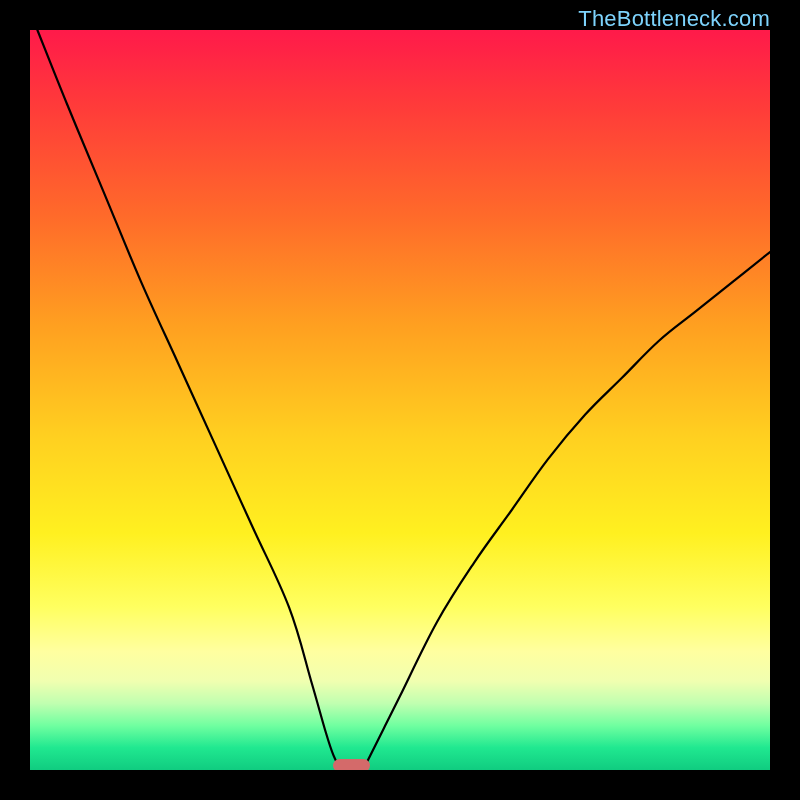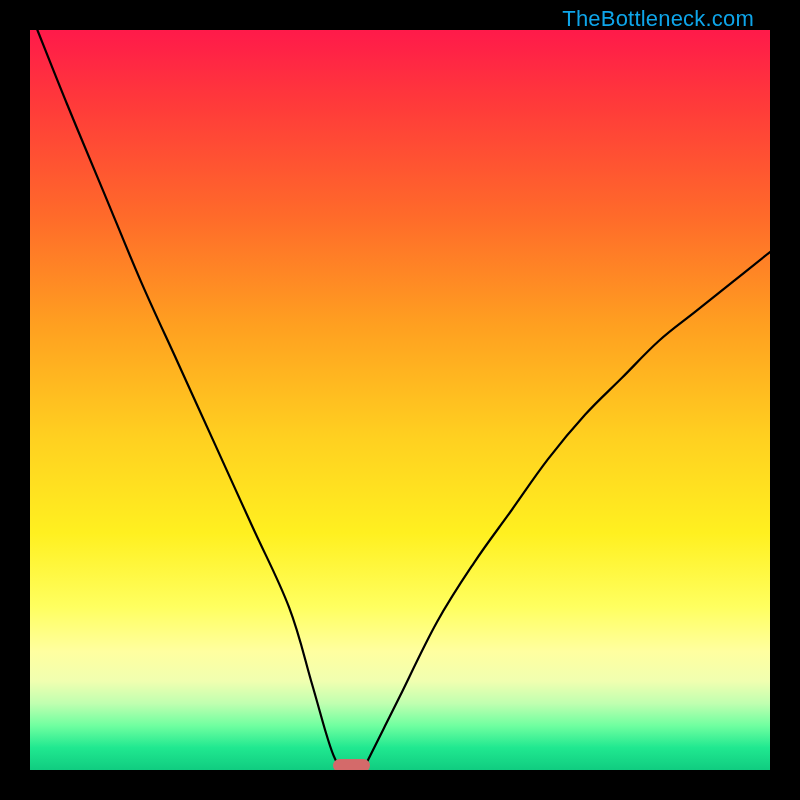--- a/index.html
+++ b/index.html
@@ -49,22 +49,22 @@
   }
   .curve-svg {
     position: absolute;
     left: 0; top: 0;
     width: 740px;
     height: 740px;
   }
   .watermark {
     position: absolute;
     top: 6px;
-    right: 46px;
-    color: #0ea5e9;
+    right: 30px;
+    color: #7dd3fc;
     font-size: 22px;
     font-weight: 500;
     letter-spacing: 0.2px;
     user-select: none;
   }
   .marker {
     position: absolute;
     background: #d46a6a;
     border-radius: 8px;
   }

